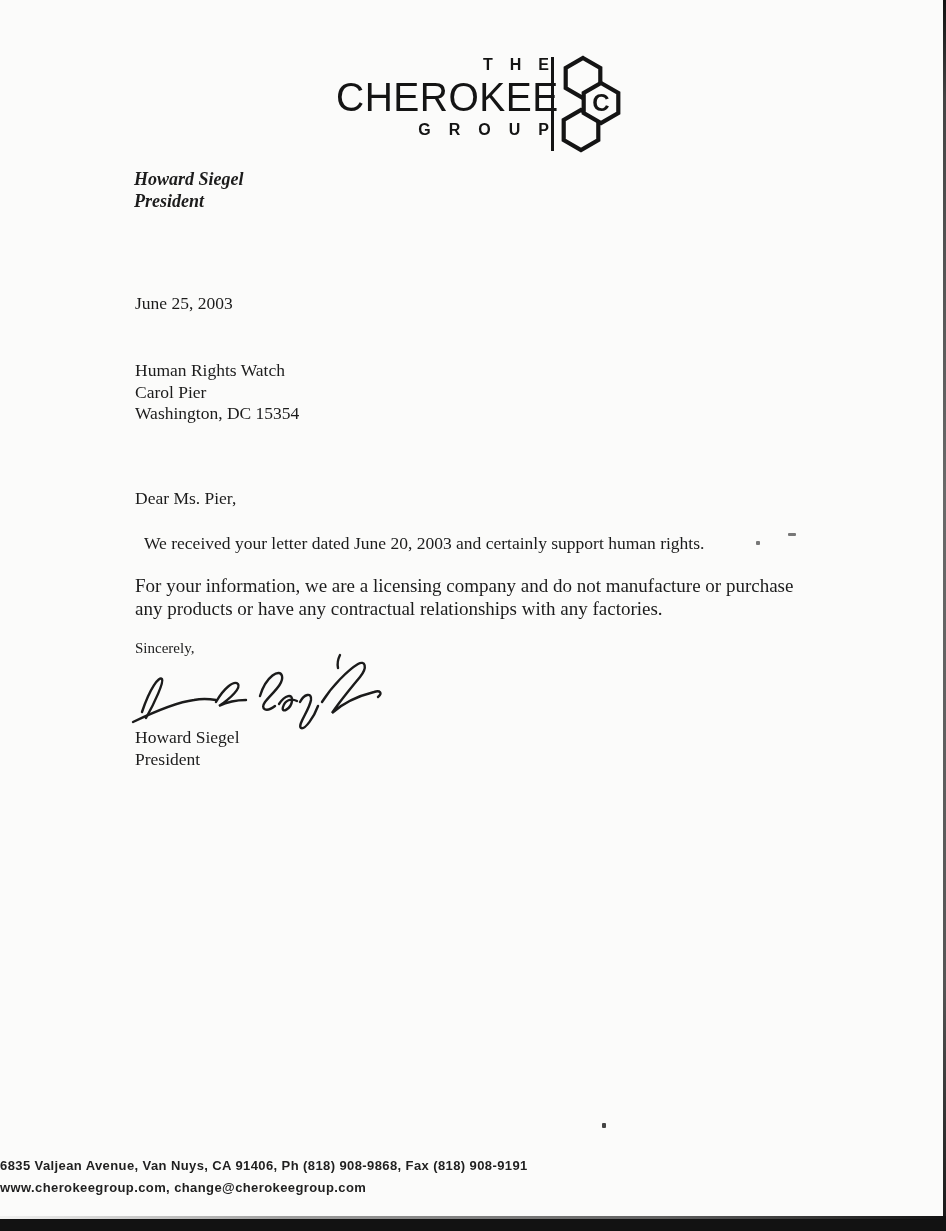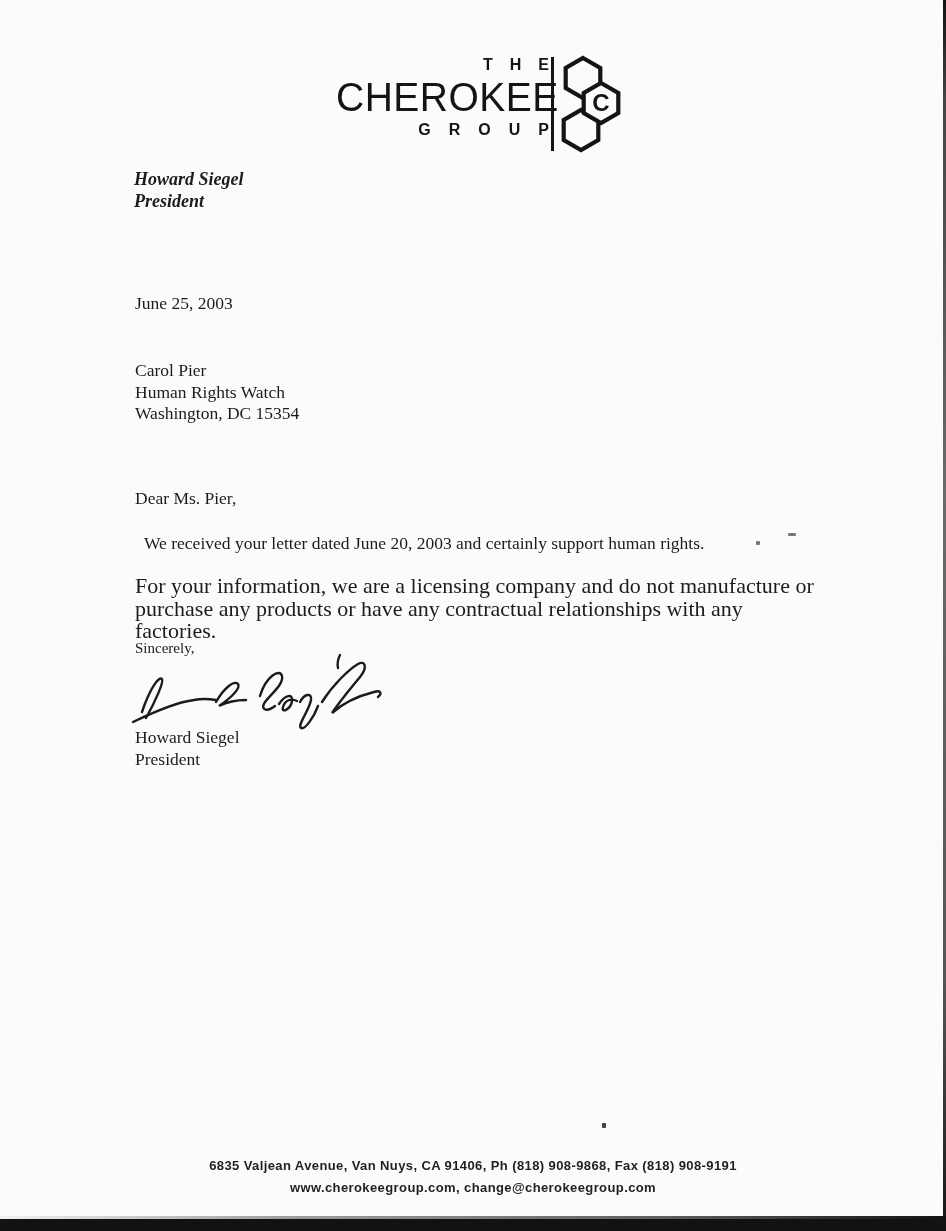--- a/index.html
+++ b/index.html
@@ -33,27 +33,27 @@
 
   
   .officer{position:absolute;left:134px;top:168px;
     font-size:18px;font-weight:bold;font-style:italic;line-height:22px;}
 
   
   .date{position:absolute;left:135px;top:293px;font-size:17.5px;text-align:center;}
   .recipient{position:absolute;left:135px;top:360px;font-size:17.5px;line-height:21.5px;}
   .salutation{position:absolute;left:135px;top:488px;font-size:17.5px;}
   .para1{position:absolute;left:144px;top:532px;width:700px;font-size:17.5px;line-height:22px;}
-  .para2{position:absolute;left:135px;top:575px;width:690px;font-size:22px;line-height:22.5px;}
+  .para2{position:absolute;left:135px;top:575px;width:690px;font-size:19px;line-height:22.5px;}
   .closing{position:absolute;left:135px;top:640px;font-size:15px;}
   .signature{position:absolute;left:128px;top:650px;}
   .signer{position:absolute;left:135px;top:726px;font-size:17.5px;line-height:22px;}
 
   
-  .footer{position:absolute;left:0;top:1155px;width:946px;text-align:center;
+  .footer{position:absolute;left:0;top:1155px;width:946px;
     font-family:"Liberation Sans", sans-serif;font-weight:bold;
     font-size:13px;line-height:22px;color:#1f1f1f;letter-spacing:0.4px;}
 </style>
 </head>
 <body>
 
 <div class="page">
 
   <div class="logo">
     <div class="logo-text">
@@ -74,22 +74,22 @@
   </div>
 
   <div class="officer">
     <div>Howard Siegel</div>
     <div>President</div>
   </div>
 
   <div class="date">June 25, 2003</div>
 
   <div class="recipient">
+    <div>Human Rights Watch</div>
     <div>Carol Pier</div>
-    <div>Human Rights Watch</div>
     <div>Washington, DC 15354</div>
   </div>
 
   <div class="salutation">Dear Ms. Pier,</div>
 
   <div class="para1">We received your letter dated June 20, 2003 and certainly support human rights.</div>
   <div class="para2">For your information, we are a licensing company and do not manufacture or purchase any products or have any contractual relationships with any factories.</div>
 
   <div class="closing">Sincerely,</div>
 

